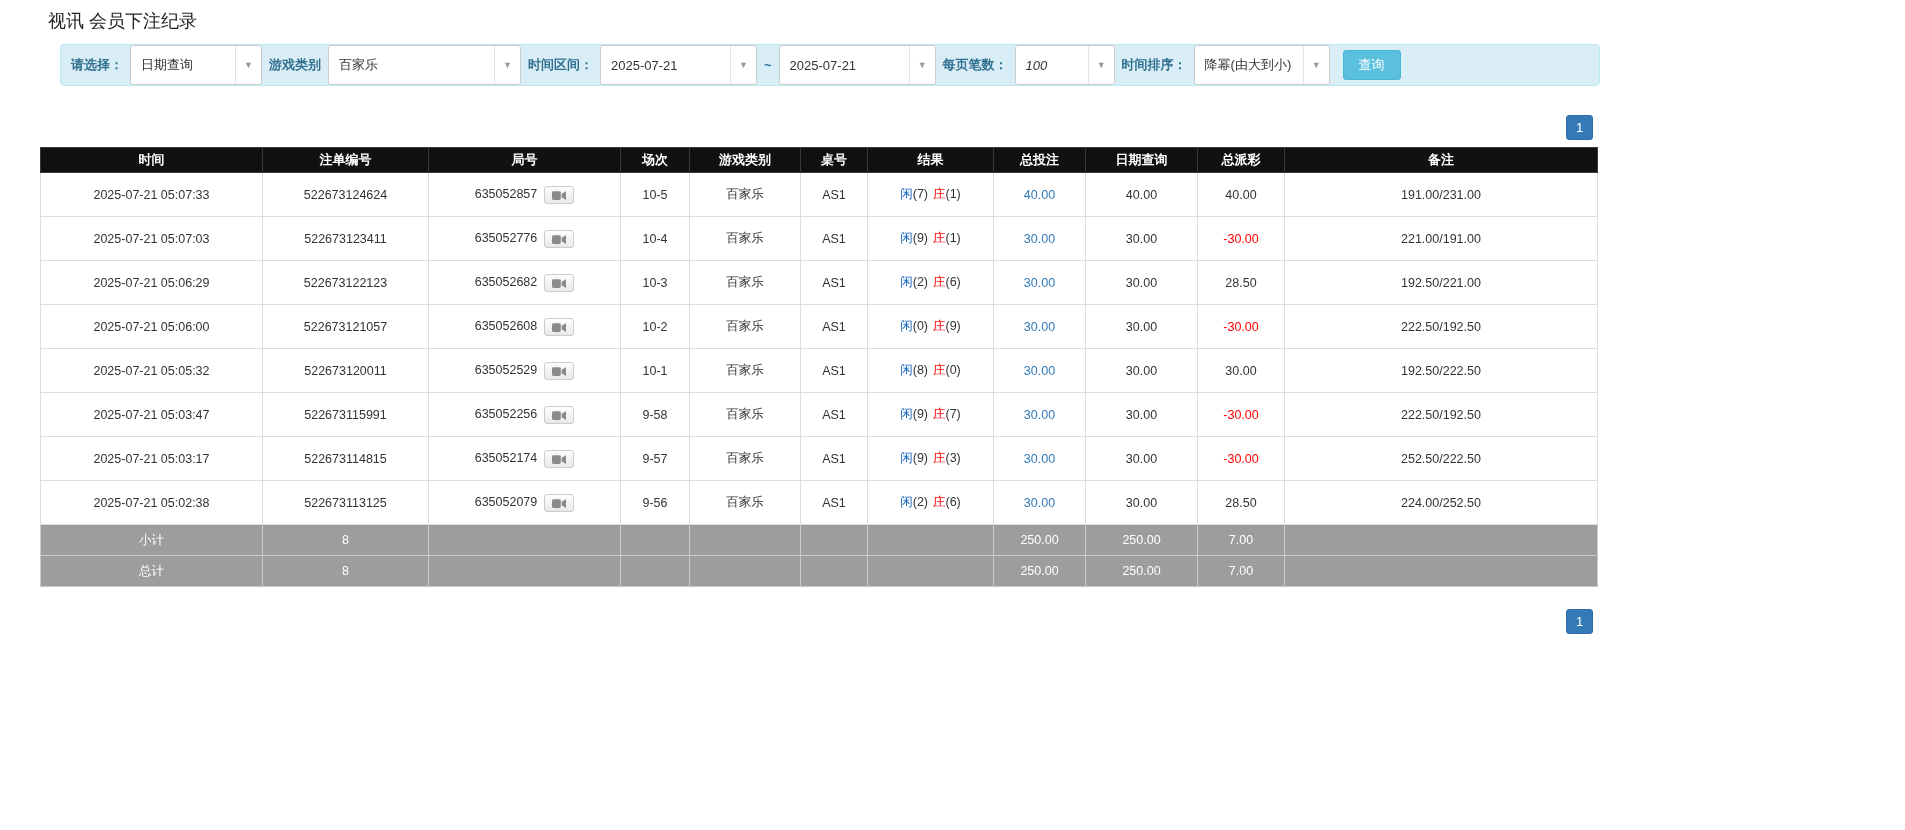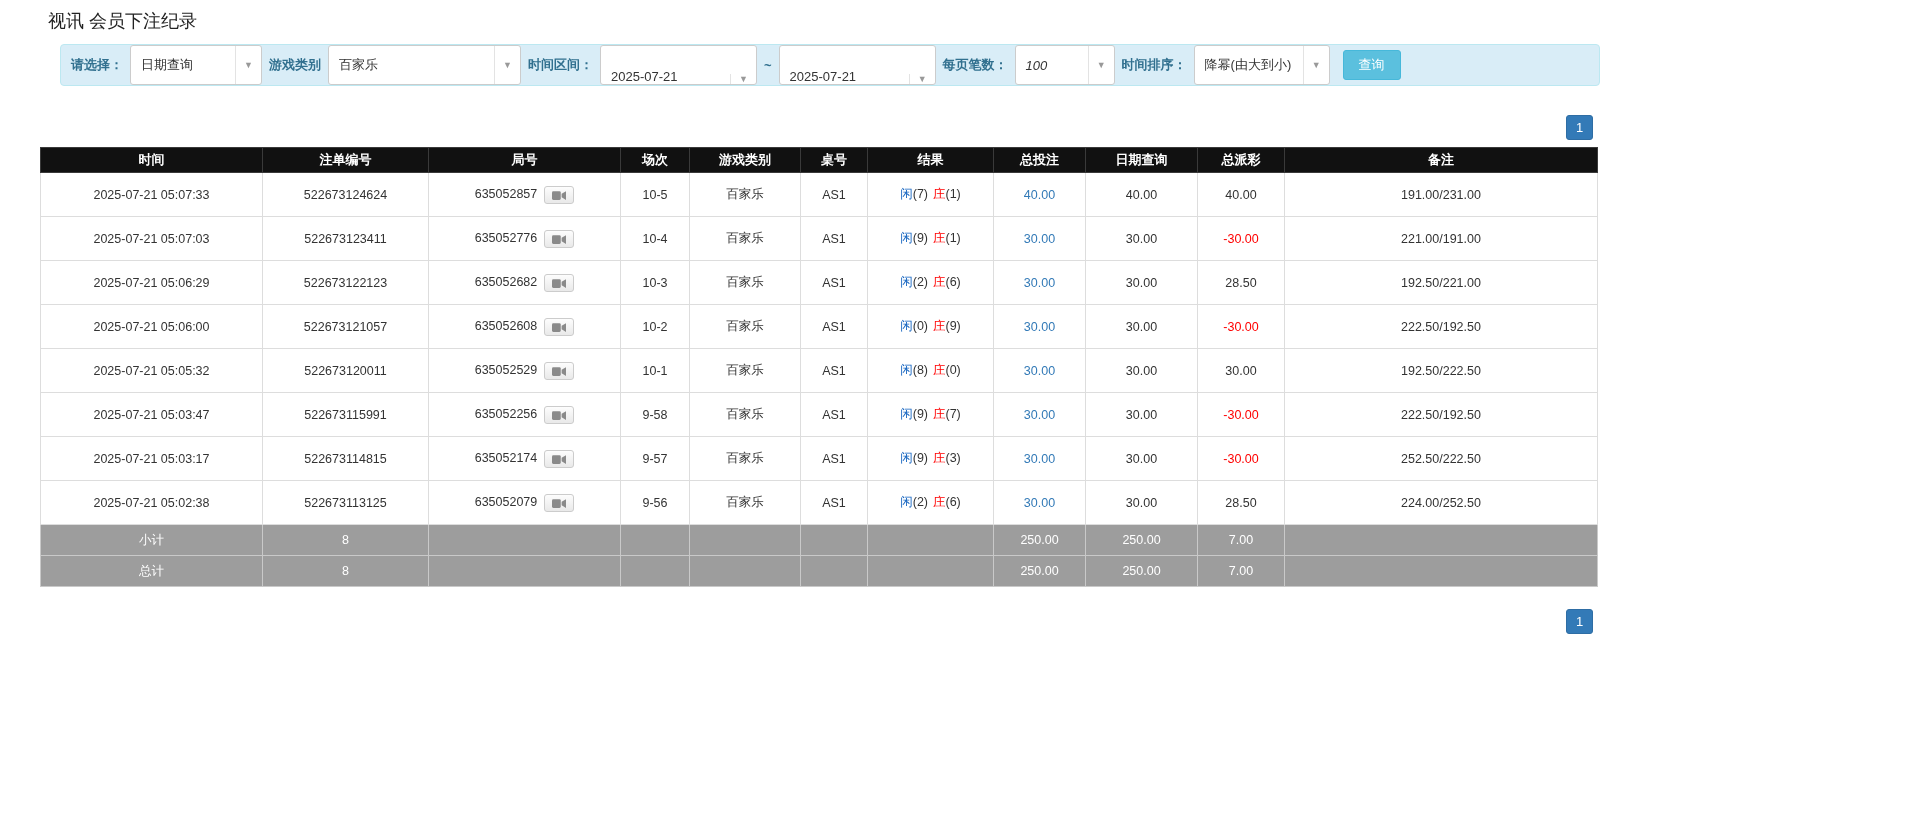--- a/index.html
+++ b/index.html
@@ -62,21 +62,21 @@
     border-left: 1px solid #e3e3e3;
     display: flex;
     align-items: center;
     justify-content: center;
     color: #999;
     font-size: 9px;
     flex: none;
   }
   .w-132 { width: 132px; }
   .w-193 { width: 193px; }
-  .w-157 { width: 157px; align-items: flex-end; }
+  .w-157 { width: 157px; }
   .w-100 { width: 100px; font-style: italic; }
   .w-136 { width: 136px; }
   .tilde { color: #31708f; font-weight: bold; }
   .btn-query {
     background: #5bc0de;
     border: 1px solid #46b8da;
     color: #fff;
     border-radius: 3px;
     height: 30px;
     padding: 0 15px;

